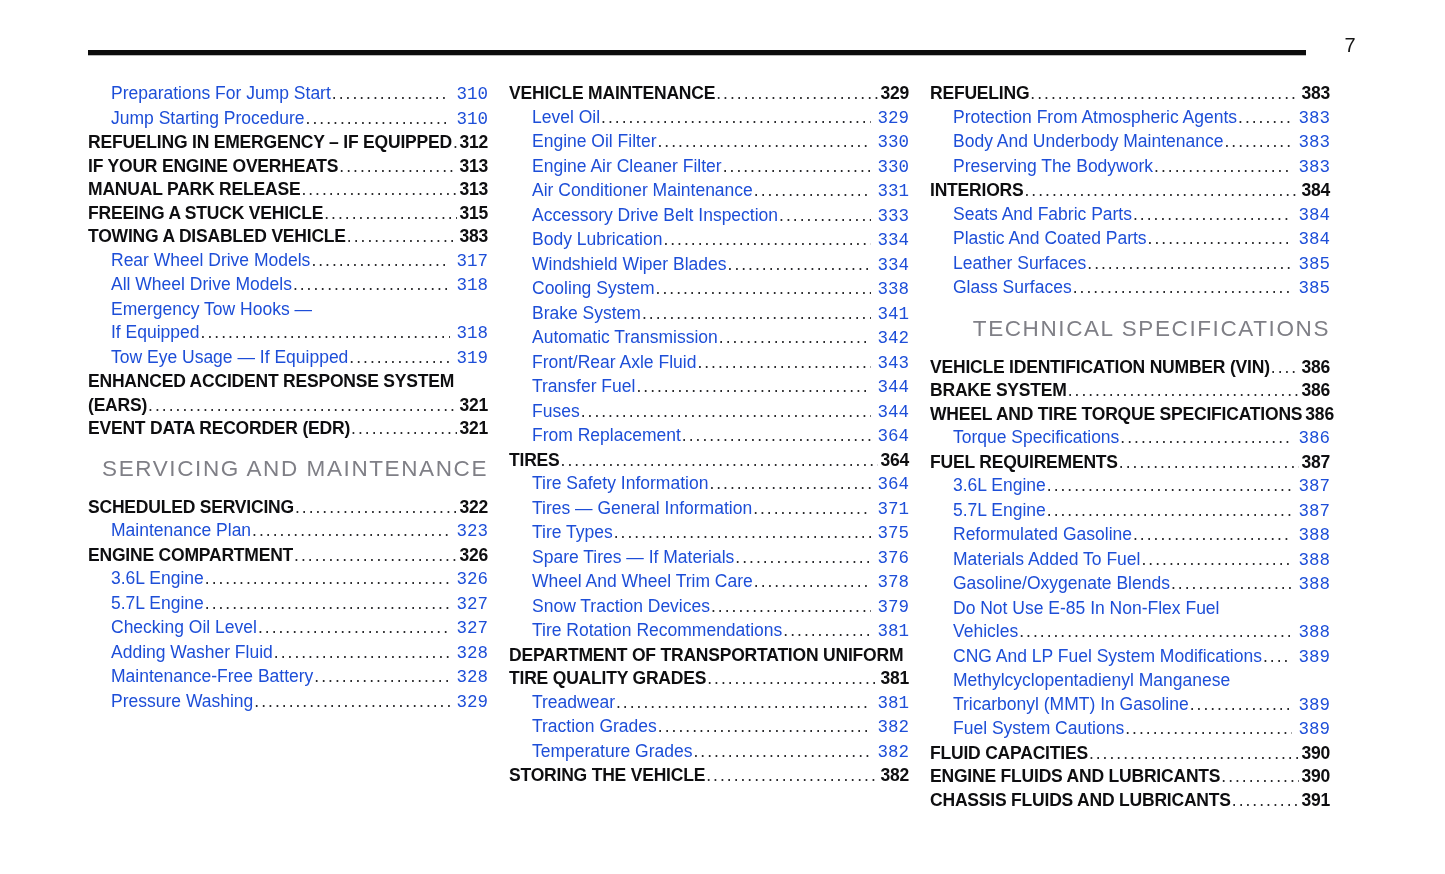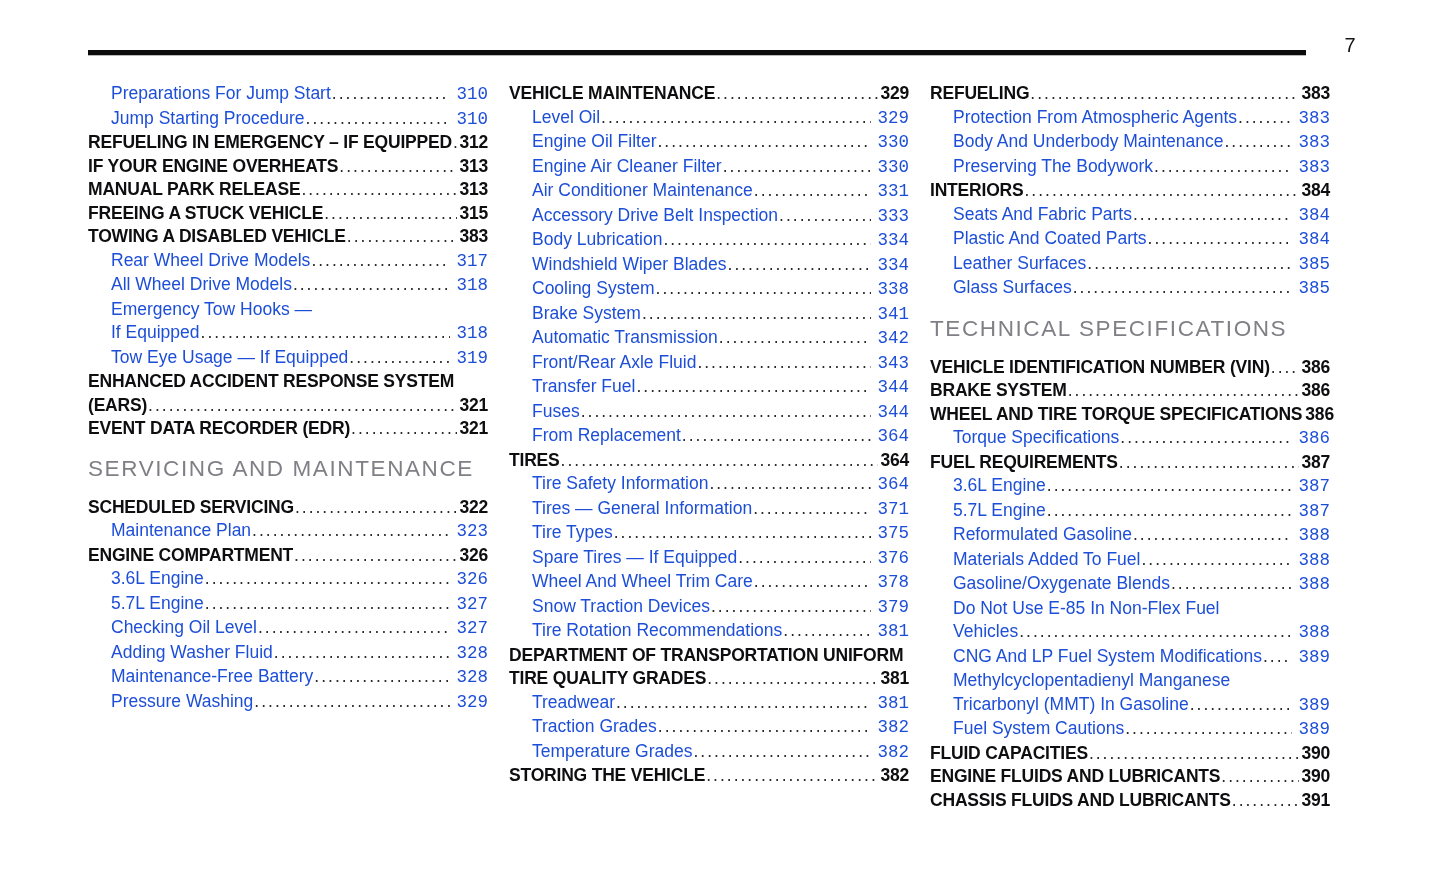--- a/index.html
+++ b/index.html
@@ -78,20 +78,21 @@
   .page-ref { flex: 0 0 auto; }
   .row.sub .page-ref { padding-left: 5px; font-family: Liberation Mono, monospace; }
   .row.main .page-ref { padding-left: 1px; }
   .section {
     font-size: 22.5px;
     line-height: 30px;
     letter-spacing: 1.6px;
     font-weight: 400;
     margin: 13px 0 12px 0;
     white-space: nowrap;
+    text-align: right;
   }
 </style>
 </head>
 <body>
 
 <div class="page" style="color: rgb(28, 28, 30);">
   <div class="top-rule" style="background: rgb(12, 12, 12);"></div>
   <div class="page-number">7</div>
   <div class="toc">
     <div class="col">
@@ -303,21 +304,21 @@
           <span class="label">Tires — General Information</span>
           <span class="dots"></span>
           <span class="page-ref">371</span>
         </div>
         <div class="row sub">
           <span class="label">Tire Types</span>
           <span class="dots"></span>
           <span class="page-ref">375</span>
         </div>
         <div class="row sub">
-          <span class="label">Spare Tires — If Equipped</span>
+          <span class="label">Spare Tires — If Materials</span>
           <span class="dots"></span>
           <span class="page-ref">376</span>
         </div>
         <div class="row sub">
           <span class="label">Wheel And Wheel Trim Care</span>
           <span class="dots"></span>
           <span class="page-ref">378</span>
         </div>
         <div class="row sub">
           <span class="label">Snow Traction Devices</span>

